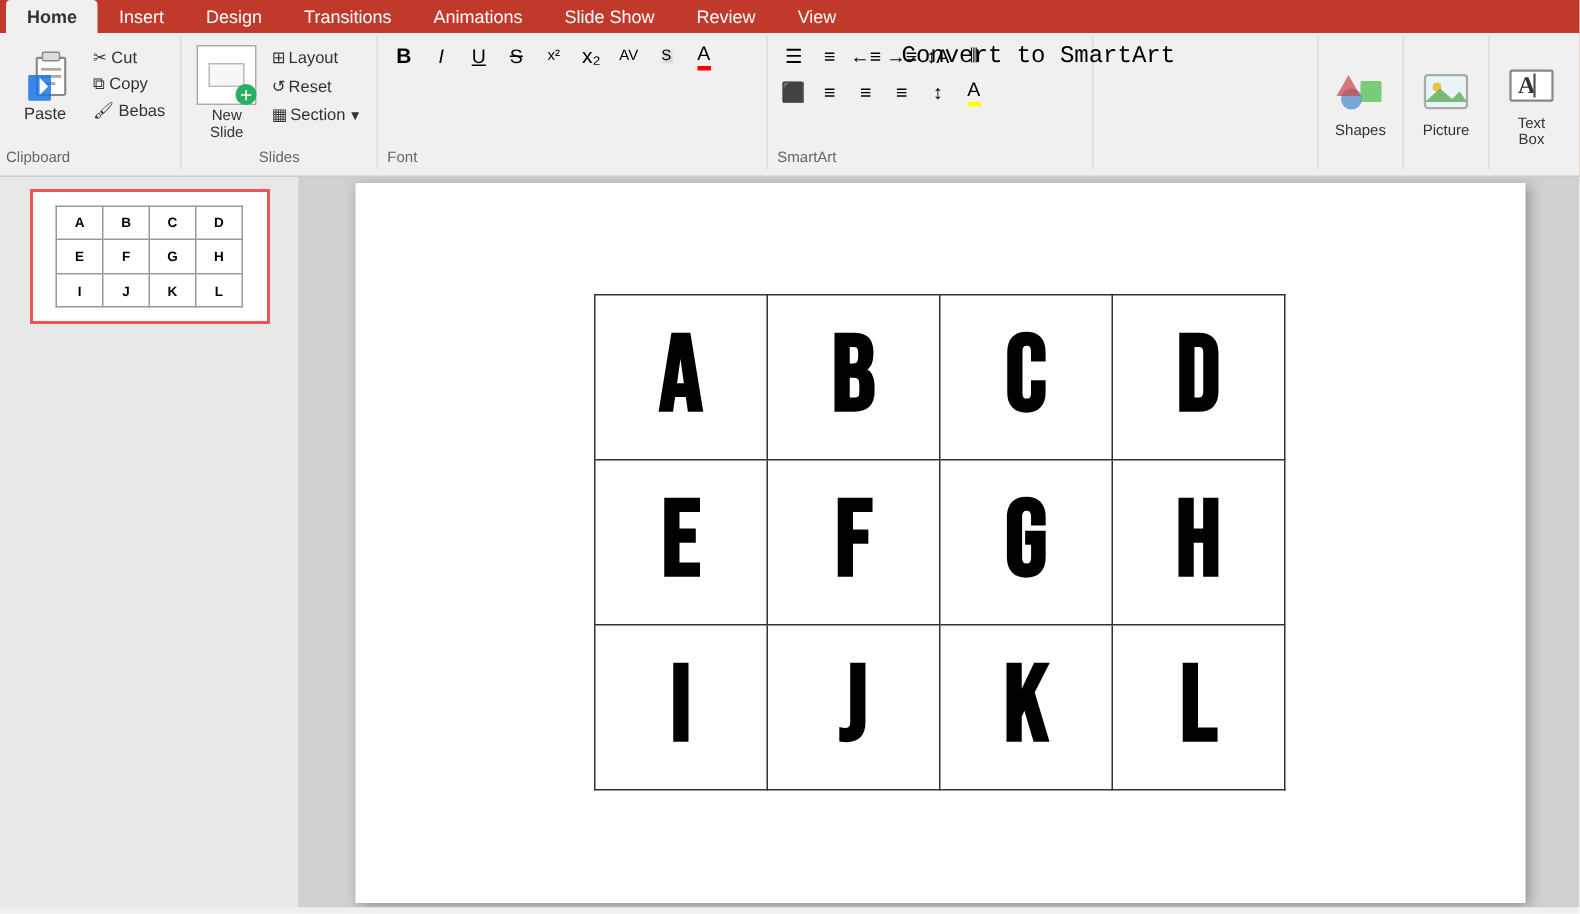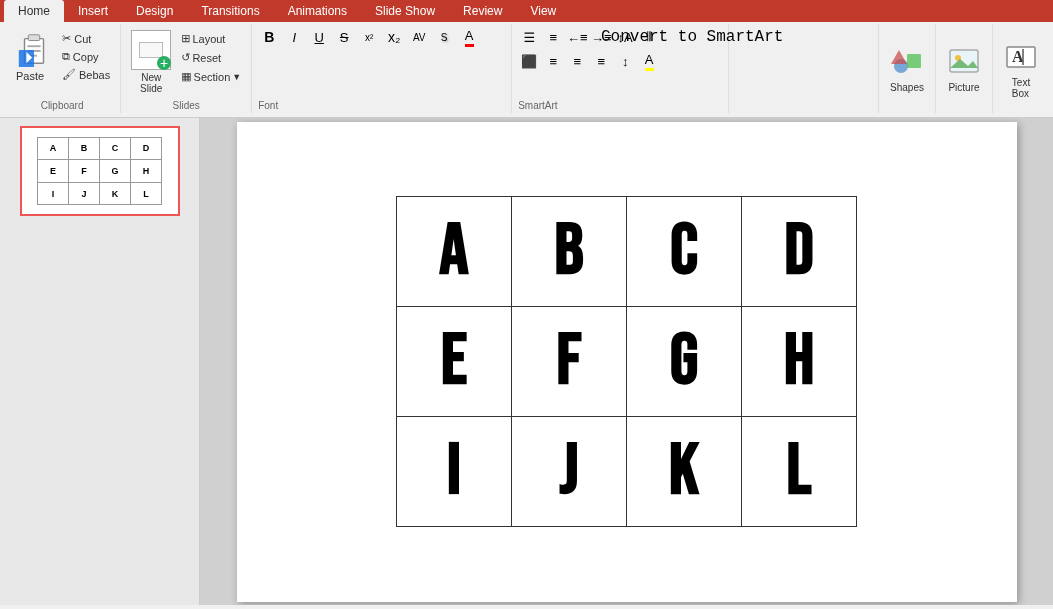--- a/index.html
+++ b/index.html
@@ -4,21 +4,21 @@
   <style>
     * { margin: 0; padding: 0; box-sizing: border-box; }
     body { font-family: 'Segoe UI', Arial, sans-serif; font-size: 12px; background: #f0f0f0; overflow: hidden; }
 
     
     .ribbon-container { background: #c0392b; width: 100%; }
 
     
     .tab-bar { display: flex; align-items: flex-end; padding-left: 4px; background: #c0392b; }
     .tab { padding: 4px 14px; font-size: 12px; color: white; cursor: pointer; border-radius: 3px 3px 0 0; }
-    .tab.active { background: #f0f0f0; color: #333; font-weight: normal; }
+    .tab.active { background: #f0f0f0; color: #333; font-weight: bold; }
 
     
     .ribbon { background: #f0f0f0; border-bottom: 1px solid #ccc; display: flex; align-items: stretch; padding: 2px 4px 4px 4px; min-height: 96px; }
 
     .ribbon-group { display: flex; flex-direction: column; align-items: center; padding: 2px 6px; border-right: 1px solid #ddd; position: relative; }
     .ribbon-group:last-child { border-right: none; }
     .ribbon-group-label { font-size: 10px; color: #666; margin-top: auto; padding-top: 2px; }
 
     
     .paste-btn { display: flex; flex-direction: column; align-items: flex-start; padding: 4px 6px; cursor: pointer; border-radius: 3px; }
@@ -104,21 +104,21 @@
         </div>
         <div class="small-btn">
           <span>⧉</span>
           <span>Copy</span>
         </div>
         <div class="small-btn">
           <span>🖌</span>
           <span>Bebas</span>
         </div>
       </div>
-      <span class="ribbon-group-label" style="position:absolute;bottom:2px;left:0;right:0;text-align:center;">Clipboard</span>
+      <span class="ribbon-group-label" style="position:absolute;bottom:2px;left:0;right:0;text-align:left;">Clipboard</span>
     </div>
 
     <div class="ribbon-group" style="flex-direction:column; align-items:center; min-width:80px;">
       <div style="display:flex; gap:2px; flex:1; align-items:flex-start;">
         <div style="display:flex; flex-direction:column; align-items:center; cursor:pointer; padding:4px 4px 0 4px; border-radius:3px;">
           <div style="width:40px;height:40px;border:1.5px solid #aaa;background:#fff;display:flex;align-items:center;justify-content:center;position:relative;">
             <div style="position:absolute;bottom:-1px;right:-1px;background:#27ae60;border-radius:50%;width:14px;height:14px;display:flex;align-items:center;justify-content:center;">
               <span style="color:white;font-size:14px;line-height:1;">+</span>
             </div>
             <div style="width:24px;height:16px;border:1px solid #bbb;background:#f8f8f8;"></div>
@@ -207,21 +207,21 @@
         <span class="right-item-label">Picture</span>
       </div>
       <div class="right-item">
         <div class="right-item-icon">
           <svg width="32" height="32" viewBox="0 0 32 32">
             <rect x="2" y="6" width="28" height="20" rx="1" fill="white" stroke="#888" stroke-width="1.5"></rect>
             <text x="7" y="21" font-size="16" font-weight="bold" fill="#333" font-family="serif">A</text>
             <line x1="18" y1="8" x2="18" y2="24" stroke="#555" stroke-width="1.5"></line>
           </svg>
         </div>
-        <span class="right-item-label" style="white-space:pre-line;">Text
+        <span class="right-item-label" style="text-align:center; white-space:pre-line;">Text
 Box</span>
       </div>
     </div>
 
   </div>
 </div>
 
 <div class="main">
 
   <div class="slide-panel">

